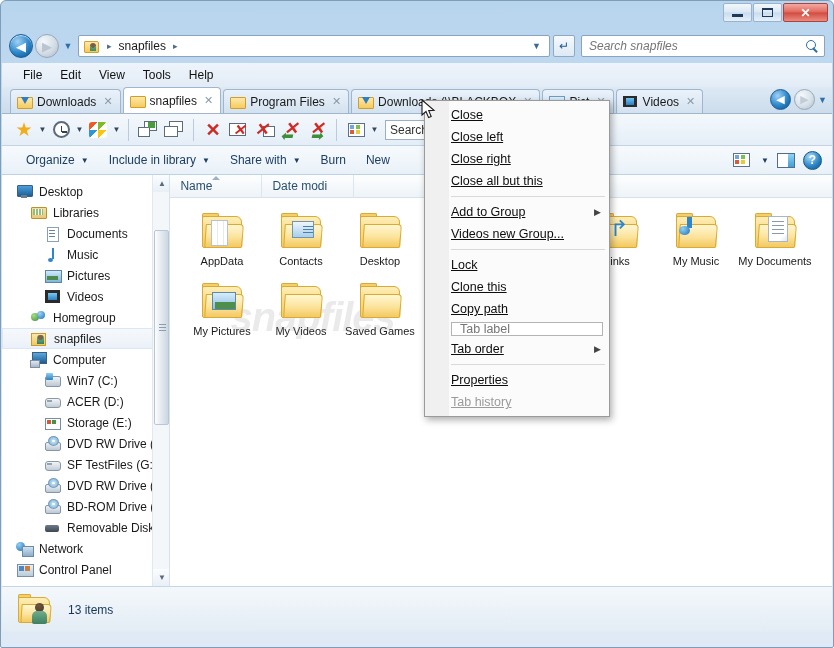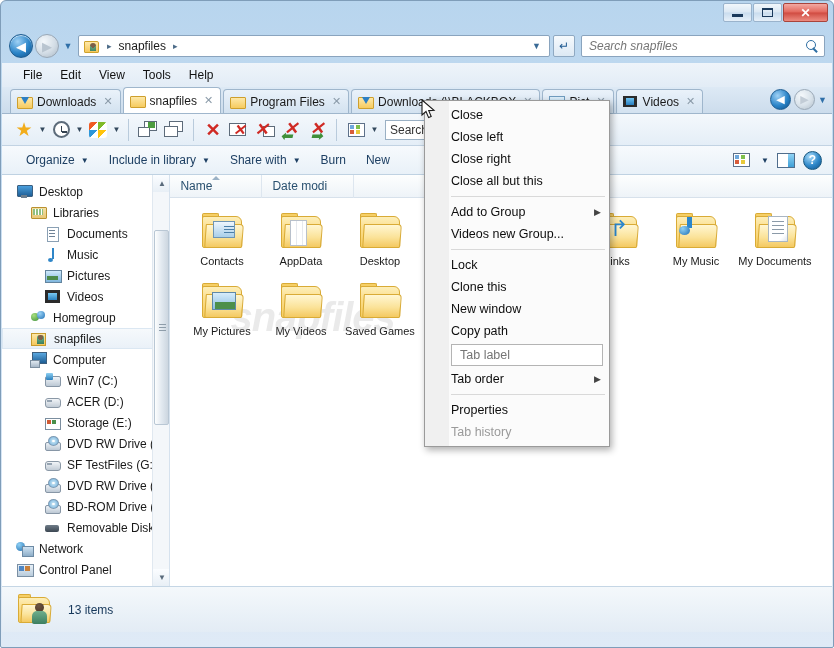--- a/index.html
+++ b/index.html
@@ -320,27 +320,27 @@
     position:absolute; left:423px; top:99px; width:186px;
     background: linear-gradient(to right,#f0f0f0 0 24px,#fbfbfb 24px 100%);
     border:1px solid #9a9a9a;
     box-shadow: 2px 3px 7px rgba(0,0,0,.32);
     padding: 3px 0;
     z-index: 50;
   }
   .mi {
     height: 22px; display:flex; align-items:center;
     padding-left: 26px; 
-    font-size: 12.5px; color:#0d0d0d; position:relative; white-space:nowrap;
+    font-size: 12.5px; color:#0d0d0d; position:relative; white-space:nowrap;text-decoration:underline;
   }
   .mi.disabled { color:#9a9a9a; }
   .mi .sub { position:absolute; right:8px; font-size:9px; color:#444; }
   .misep { height:1px; background:#d9d9d9; margin:4px 4px 4px 26px; }
   .mi-input {
-    margin: 2px 6px 2px 26px; height:22px;
+    margin: 2px 6px 2px 26px; height:14px;
     background:#fff; border:1px solid #b4b4b4;
     display:flex; align-items:center; padding-left:6px;
   }
   .mi-input input {
     border:0;outline:0;width:100%;background:transparent;
     font-family:"Liberation Sans",sans-serif;font-size:12.5px;color:#9a9a9a;
   }
   
   #cursor { position:absolute; left:420px; top:98px; z-index:60; pointer-events:none; }
 </style>
@@ -644,34 +644,34 @@
         </div>
       </div>
 
       <div class="watermark">snapfiles</div>
 
       <div id="grid">
         <div class="fitem">
           <div class="ficon">
             <span class="fold-tab"></span>
               <span class="fold-back"></span>
+            <span class="fextra ov-files"></span>
+              <span class="fold-front"></span>
+          </div>
+          <div class="fname">AppData</div>
+        </div>
+
+        <div class="fitem">
+          <div class="ficon">
+            <span class="fold-tab"></span>
+              <span class="fold-back"></span>
             <span class="fextra ov-card"></span>
               <span class="fold-front"></span>
           </div>
           <div class="fname">Contacts</div>
-        </div>
-
-        <div class="fitem">
-          <div class="ficon">
-            <span class="fold-tab"></span>
-              <span class="fold-back"></span>
-            <span class="fextra ov-files"></span>
-              <span class="fold-front"></span>
-          </div>
-          <div class="fname">AppData</div>
         </div>
 
         <div class="fitem">
           <div class="ficon">
             <span class="fold-tab"></span>
               <span class="fold-back"></span>
               <span class="fold-front"></span>
           </div>
           <div class="fname">Desktop</div>
         </div>
@@ -799,21 +799,20 @@
     <div class="mi">
       <span>Add to Group</span>
       <span class="sub">▶</span>
     </div>
     <div class="mi">Videos new Group...</div>
 
     <div class="misep"></div>
 
     <div class="mi">Lock</div>
     <div class="mi">Clone this</div>
-    <div class="mi">New window</div>
     <div class="mi">Copy path</div>
 
     <div class="mi-input">
       <input type="text" placeholder="Tab label" style="">
     </div>
 
     <div class="mi">
       <span>Tab order</span>
       <span class="sub">▶</span>
     </div>

